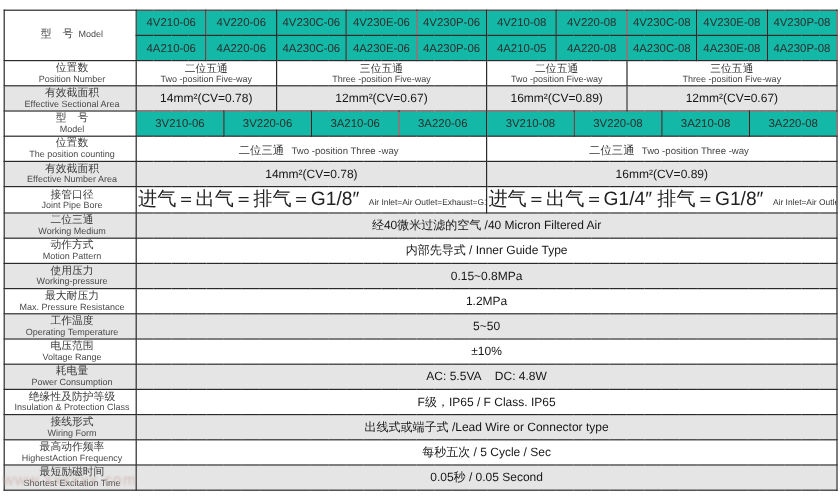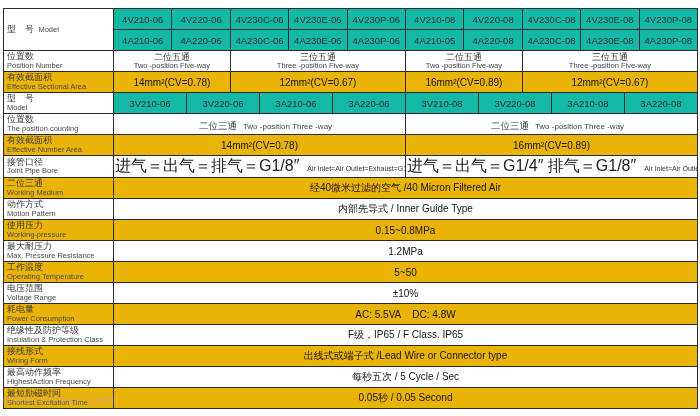--- a/index.html
+++ b/index.html
@@ -15,28 +15,28 @@
   col.c-label{width:110px;}
   col.c-u{width:14.6px;}
   tr{height:21px;}
   td{
     border:1px solid #2a2a2a;
     padding:0 1px;margin:0;overflow:hidden;
     text-align:center;vertical-align:middle;
     white-space:nowrap;
   }
   
-  td.lbl{text-align:left;padding:1px 0 1px 3px;line-height:1.05;}
+  td.lbl{text-align:center;padding:1px 0 1px 3px;line-height:1.05;}
   td.lbl .zh{font-size:9px;color:#3a3a3a;display:block;}
   td.lbl .en{font-size:7.5px;color:#4a4a4a;display:block;transform-origin:left center;}
   td.lbl.one-line .zh,td.lbl.one-line .en{display:inline;vertical-align:middle;}
   
   td.mdl{background:#14b8a6;font-size:9.5px;color:#2e2e2e;}
   
-  .yellow{background:#eab308;}
+  .yellow{background:#e5e5e5;}
   
   td.pos{line-height:1.0;padding:0;}
   td.pos .pzh{font-size:9px;color:#333;display:block;}
   td.pos .pen{font-size:7.5px;color:#444;display:block;}
   td.pos3 .pzh{font-size:9.5px;color:#333;margin-left:12px;}
   td.pos3 .pen{font-size:8px;color:#444;margin-left:6px;text-align:center;}
   
   td.val{font-size:10px;color:#161616;}
   td.bore .bzh{font-size:16px;color:#222;}
   td.bore .ben{font-size:7px;color:#333;margin-left:8px;}

